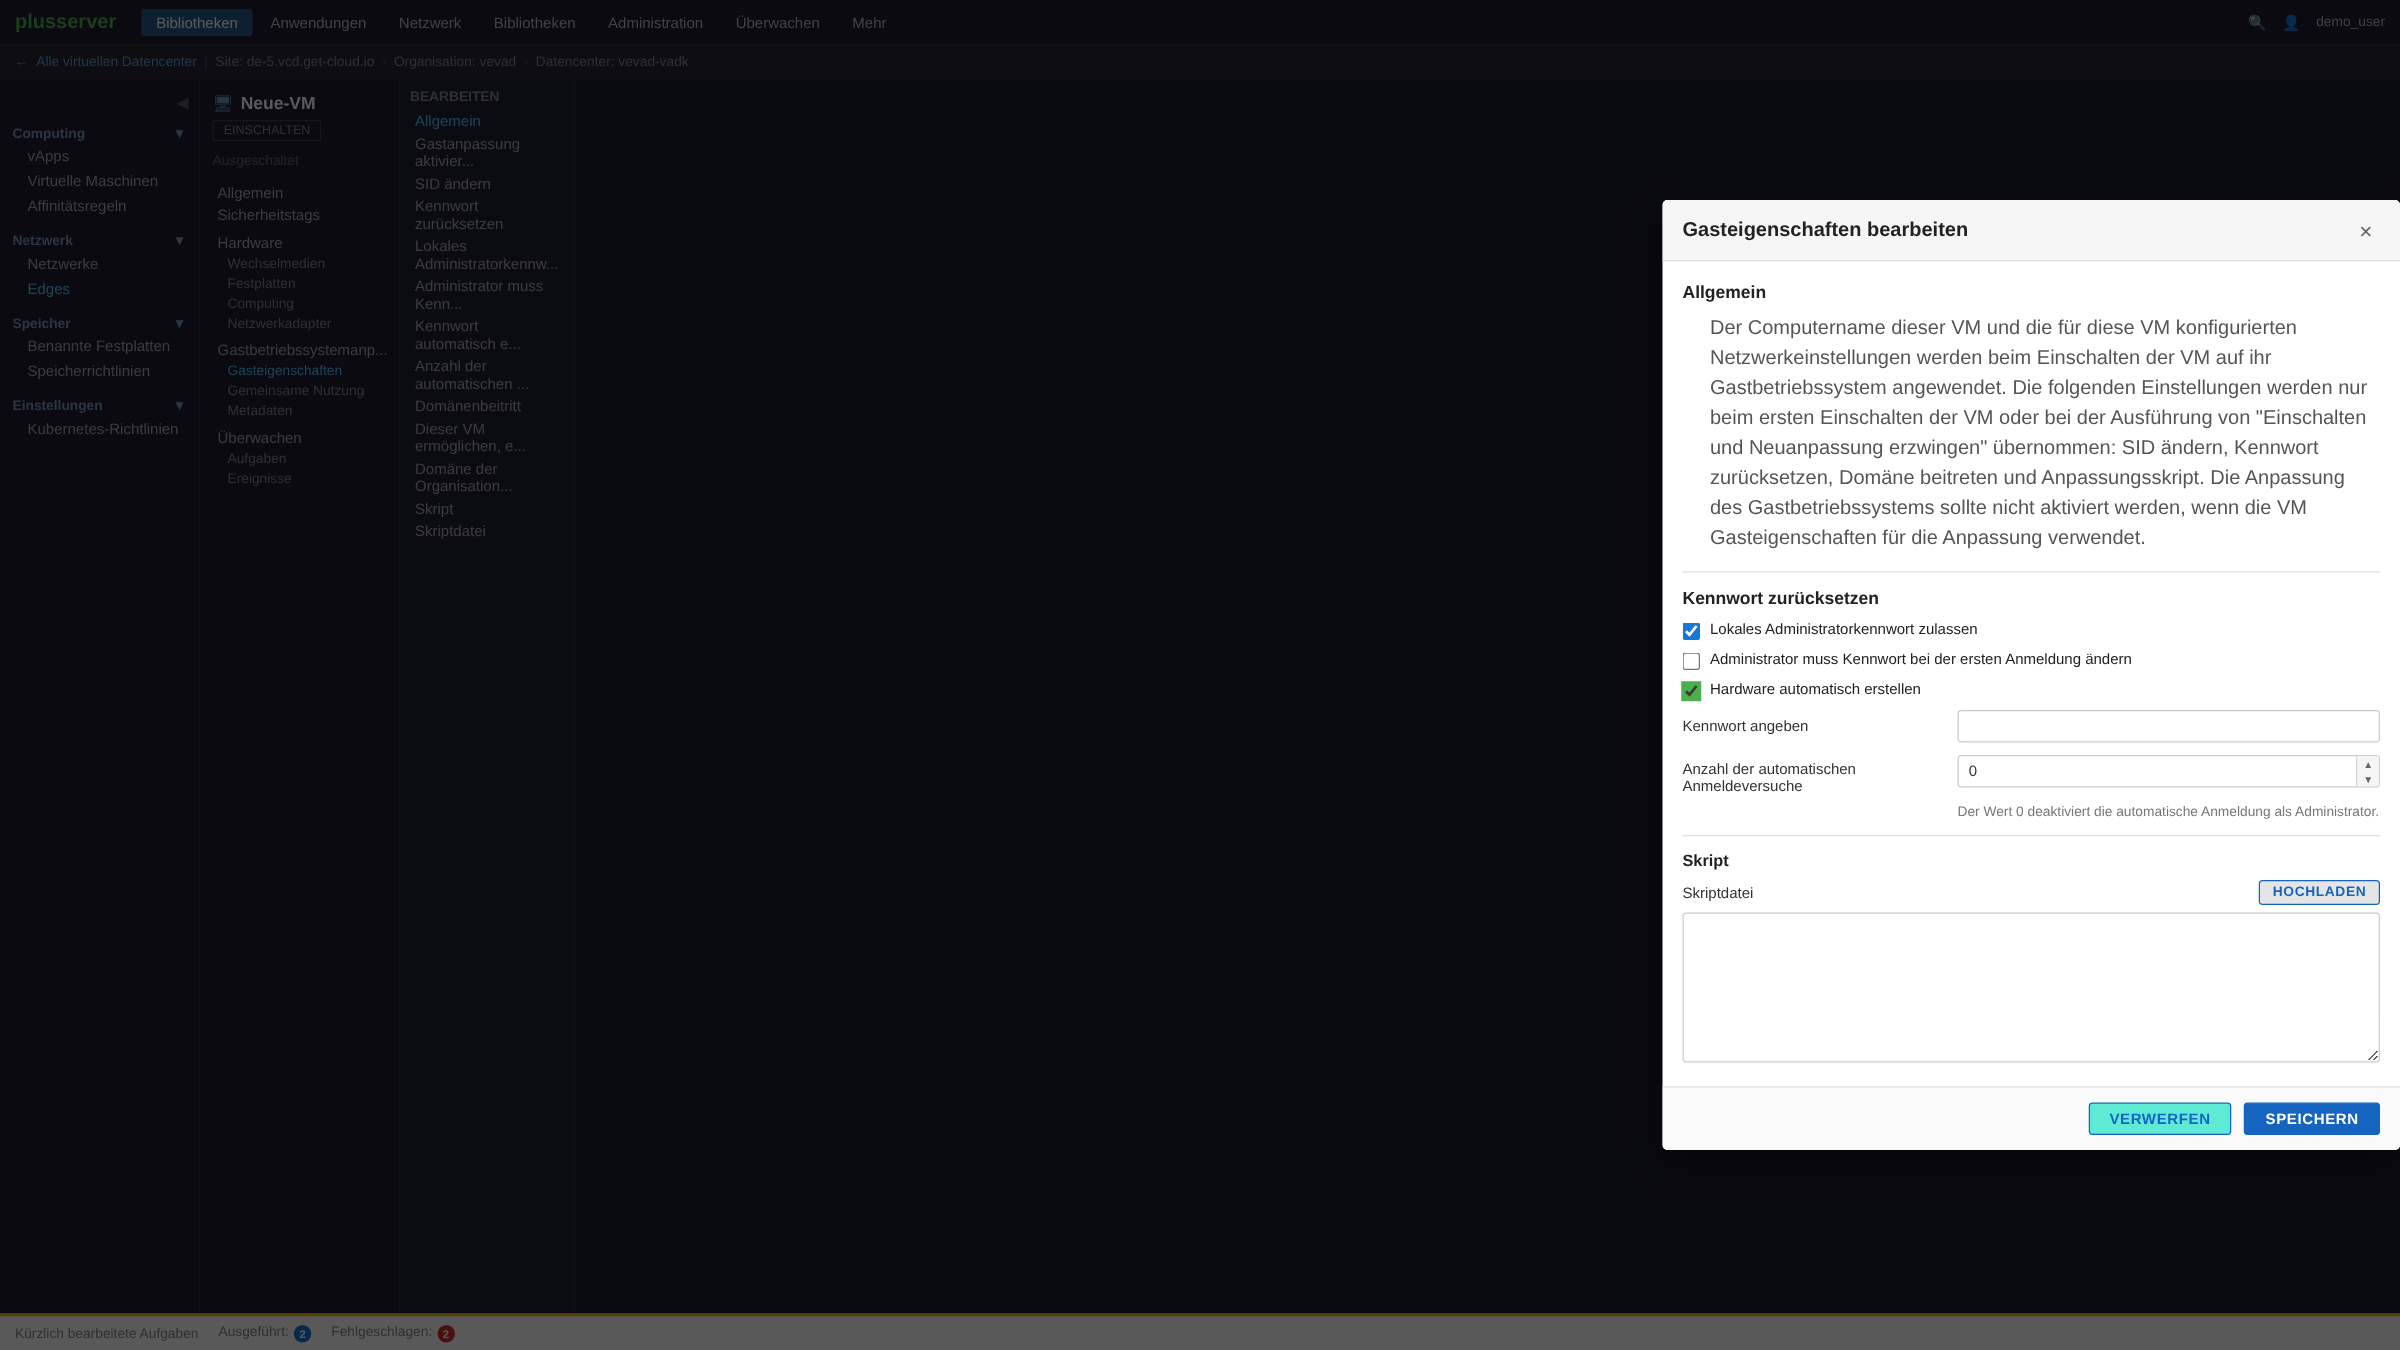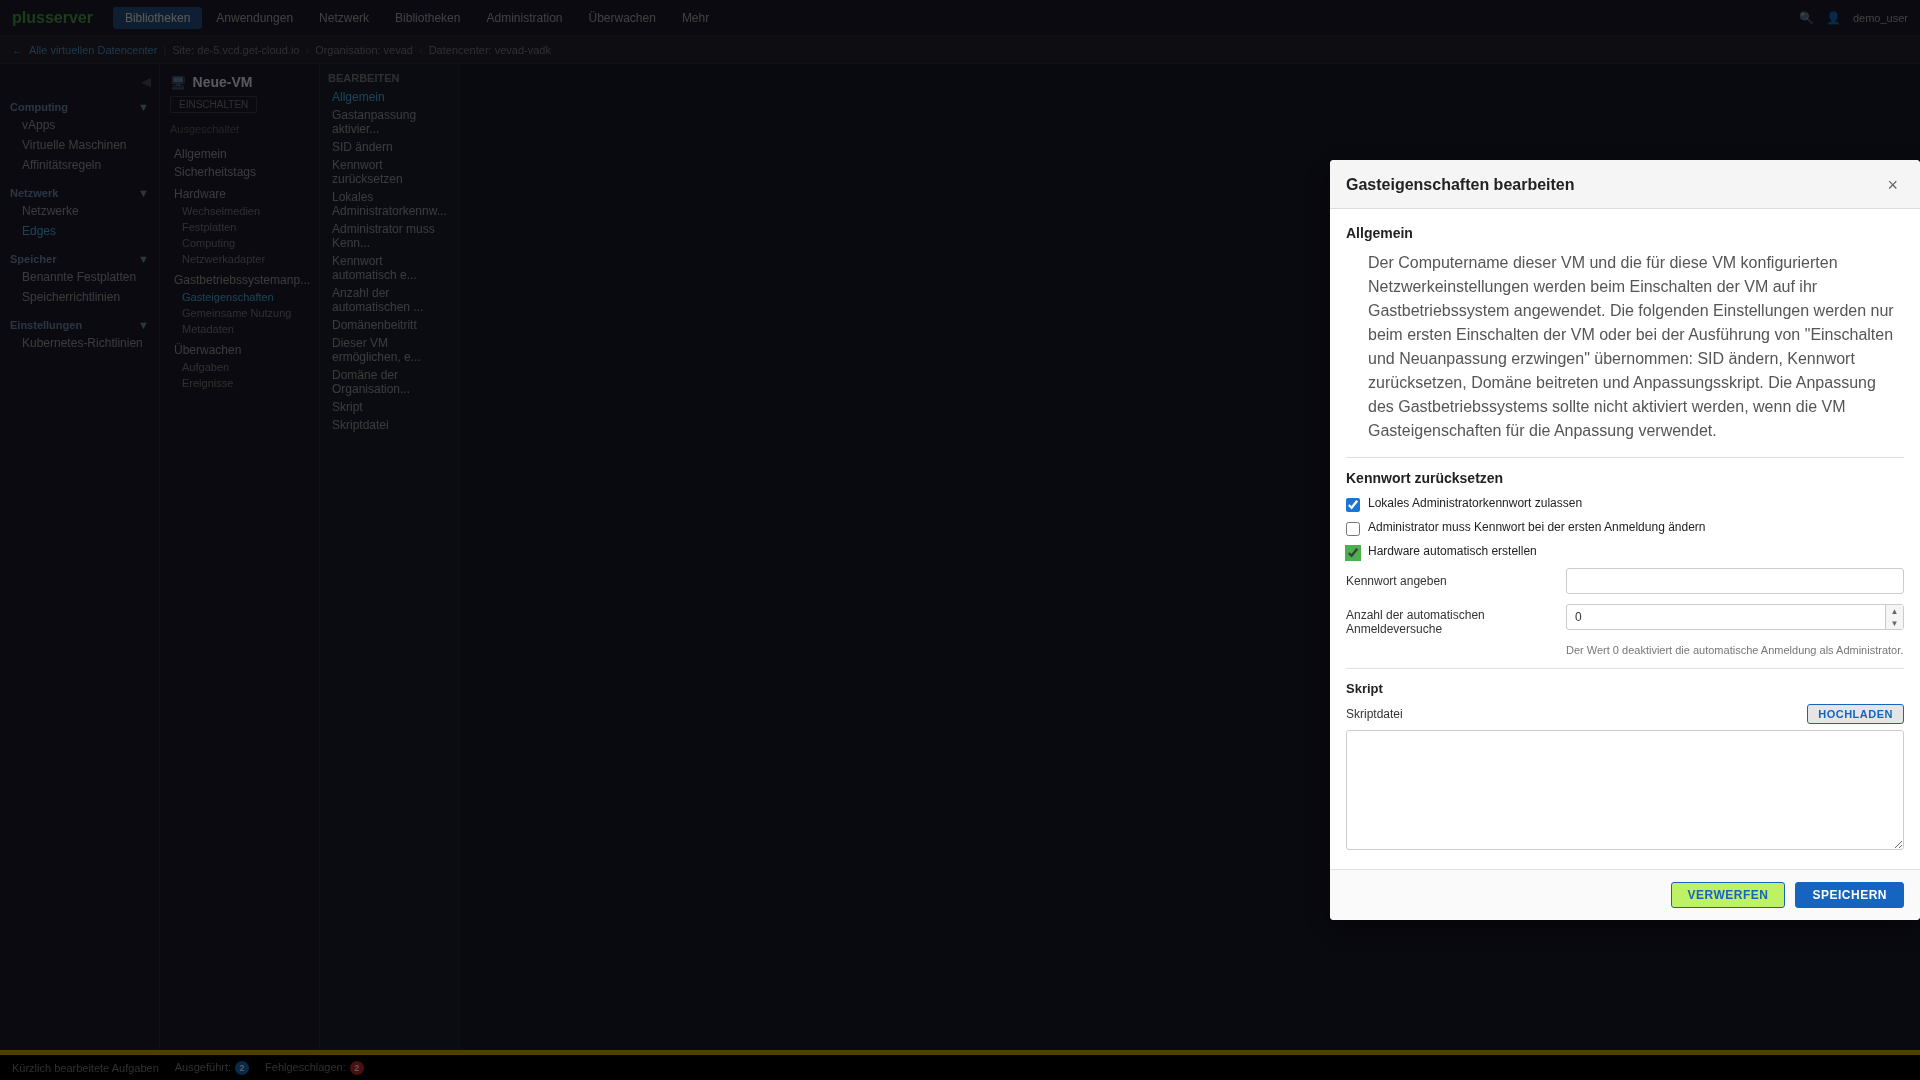--- a/index.html
+++ b/index.html
@@ -320,21 +320,21 @@
     .modal-footer {
       padding: 12px 16px;
       border-top: 1px solid #e0e0e0;
       display: flex;
       justify-content: flex-end;
       gap: 10px;
       background: #fafafa;
     }
 
     .btn-discard {
-      background: #bef264;
+      background: #5eead4;
       color: #1565c0;
       border: 1px solid #1565c0;
       border-radius: 3px;
       padding: 5px 16px;
       font-size: 12px;
       font-weight: 600;
       cursor: pointer;
       letter-spacing: 0.5px;
     }
 
@@ -350,22 +350,22 @@
       letter-spacing: 0.5px;
     }
 
     
     .status-bar {
       position: fixed;
       bottom: 0;
       left: 0;
       right: 0;
       height: 30px;
-      background: #000000;
-      border-top: 5px solid #eab308;
+      background: #ffffff;
+      border-top: 3px solid #eab308;
       display: flex;
       align-items: center;
       padding: 0 12px;
       gap: 16px;
       font-size: 11px;
       color: #888;
       z-index: 5;
     }
     .status-badge {
       display: flex;

